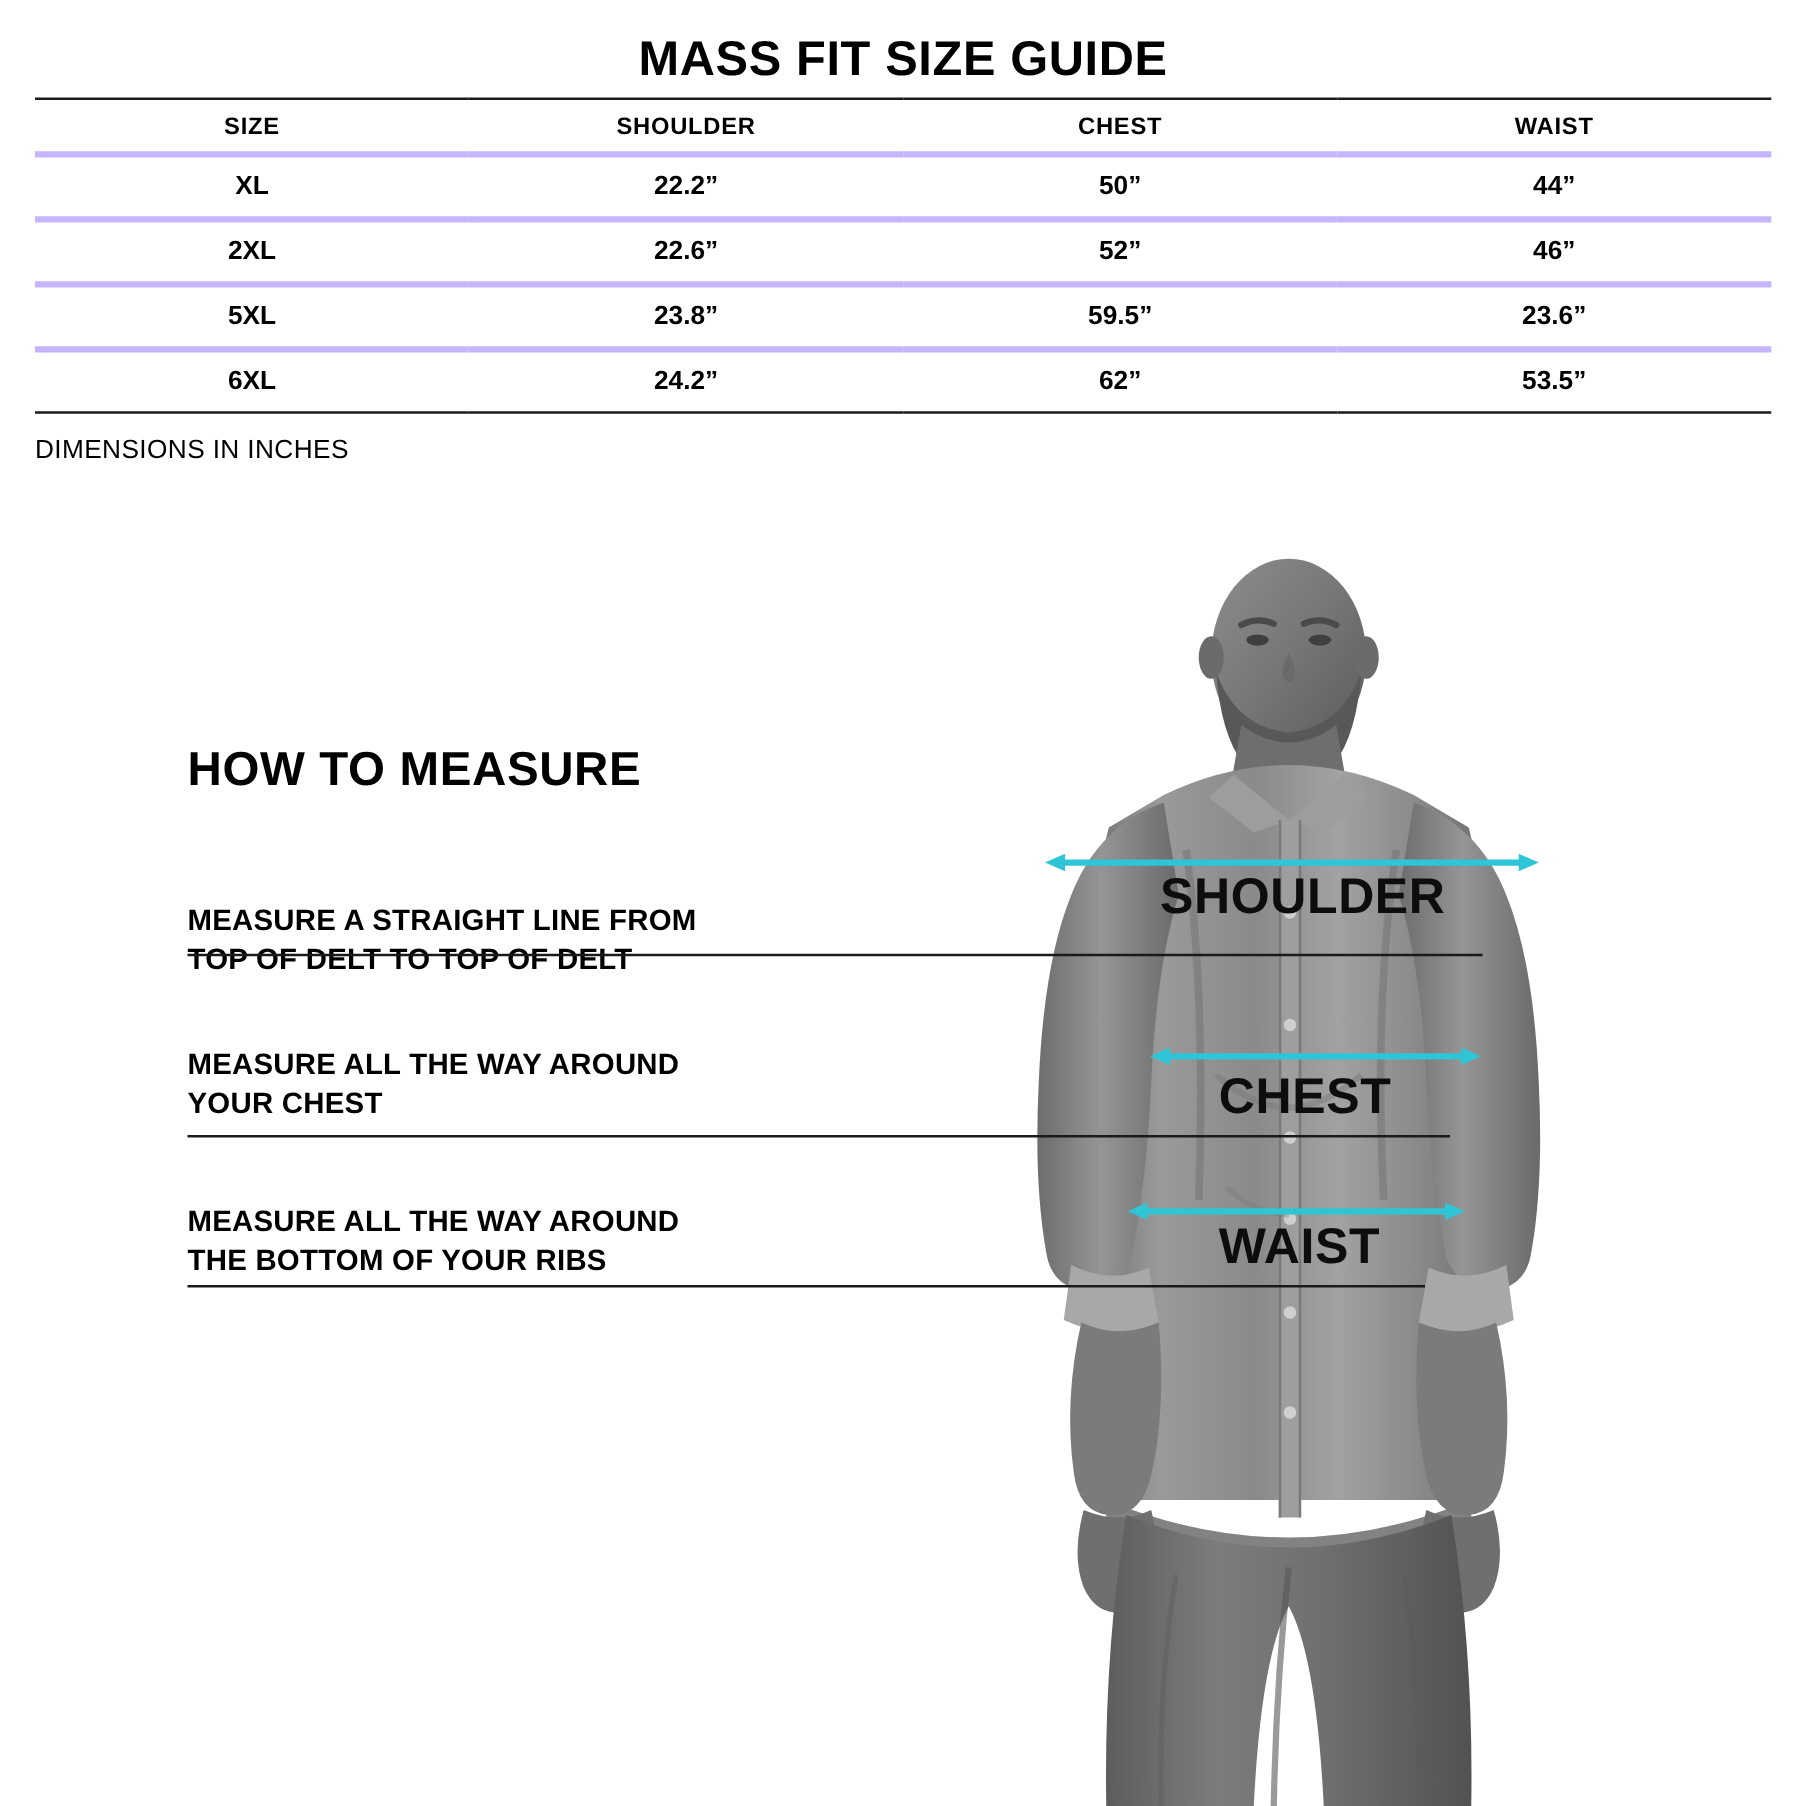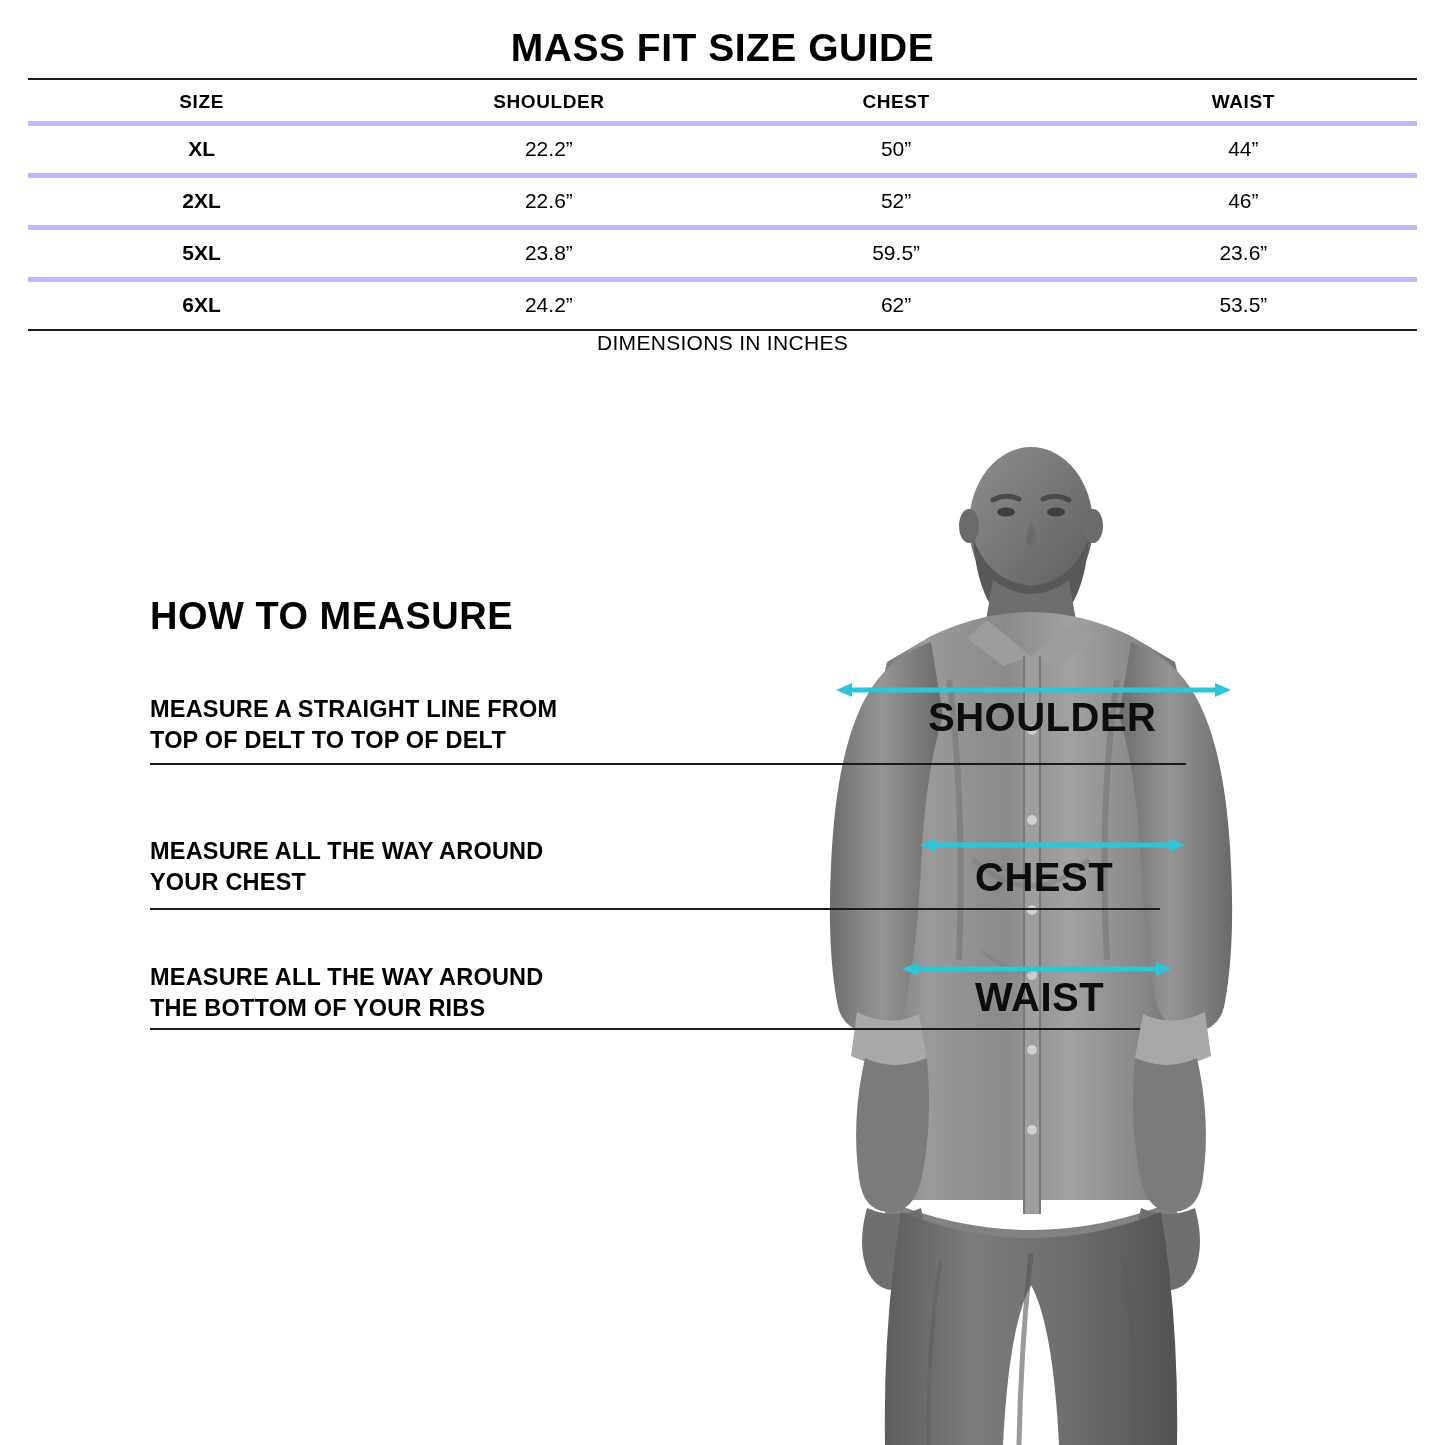--- a/index.html
+++ b/index.html
@@ -42,37 +42,37 @@
     border-bottom: 2px solid #1a1a1a;
     padding: 11px 0 12px 0;
   }
   table.size-table th {
     font-size: 19px;
     font-weight: bold;
     letter-spacing: 0.6px;
   }
   table.size-table td {
     font-size: 21px;
-    font-weight: normal;
+    font-weight: bold;
   }
   table.size-table td.size-cell {
     font-weight: bold;
     font-size: 21px;
   }
   table.size-table tr.head-row th {
     border-top: 2px solid #1a1a1a;
     border-bottom: none;
   }
   table.size-table tr.head-row th {
     padding-bottom: 8px;
   }
 
   .dimensions-note {
-    text-align: center;
     font-size: 21px;
+    padding-top: 17px;
     letter-spacing: 0.3px;
   }
 
   
   .how-title {
     position: absolute;
     left: 150px;
     top: 595px;
     font-size: 38px;
     font-weight: bold;
@@ -84,21 +84,21 @@
     left: 150px;
     width: 580px;
   }
   .measure-block .mtext {
     font-size: 23.5px;
     font-weight: bold;
     line-height: 1.33;
     letter-spacing: 0.2px;
   }
 
-  #measure-1 { top: 694px; }
+  #measure-1 { top: 721px; }
   #measure-2 { top: 836px; }
   #measure-3 { top: 962px; }
 
   
   .leader {
     position: absolute;
     height: 0;
     border-top: 2px solid #1a1a1a;
   }
   #leader-1 { left: 150px; top: 763px; width: 1036px; }

